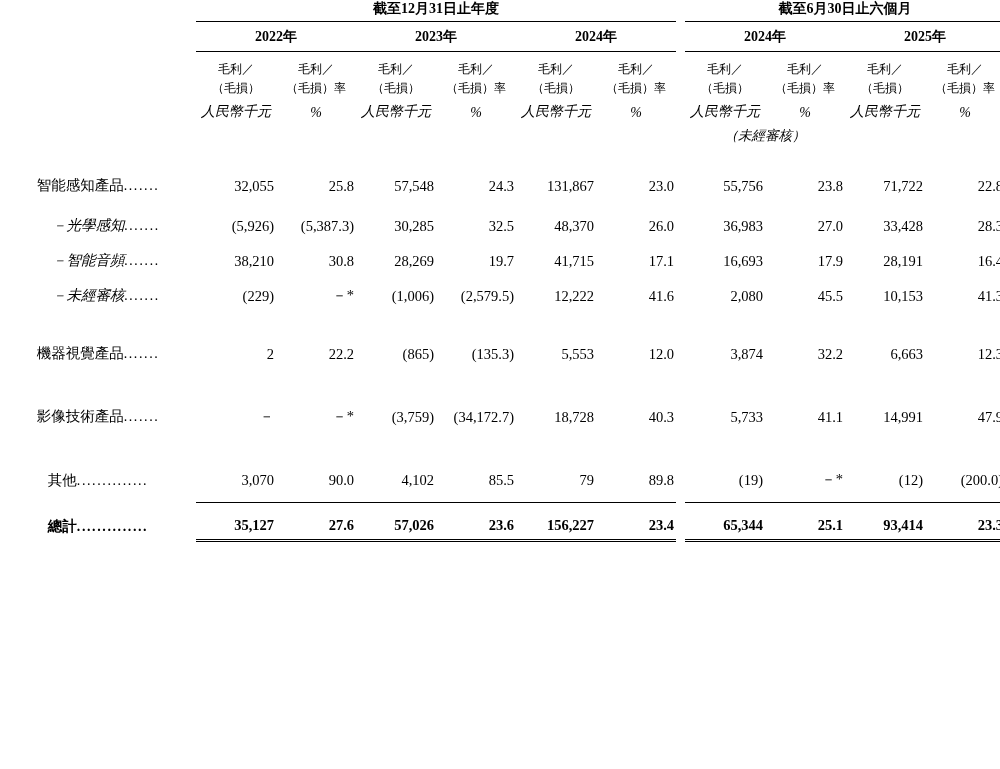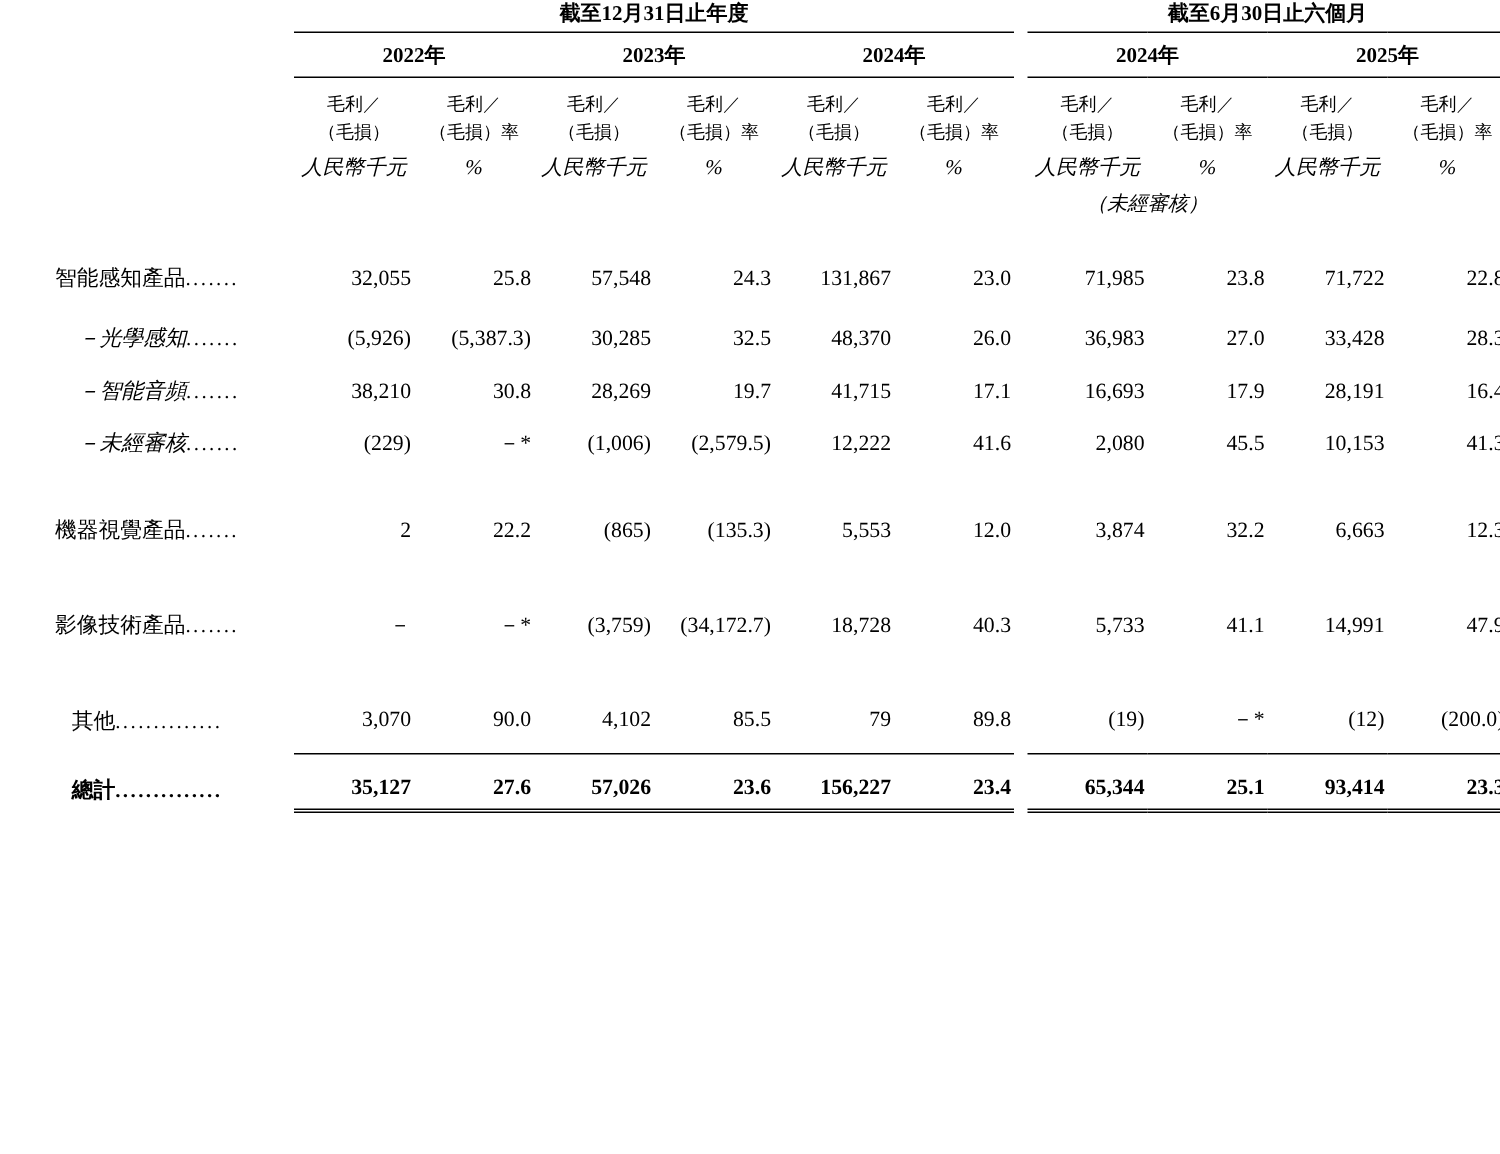--- a/index.html
+++ b/index.html
@@ -230,21 +230,21 @@
       <tbody id="rows-body">
         <tr class="body-row">
           <td class="label"><span>智能感知產品</span><span class="dots">.......</span></td>
           <td class="num">32,055</td>
           <td class="num">25.8</td>
           <td class="num">57,548</td>
           <td class="num">24.3</td>
           <td class="num">131,867</td>
           <td class="num">23.0</td>
           <td></td>
-          <td class="num">71,985</td>
+          <td class="num">55,756</td>
           <td class="num">23.8</td>
           <td class="num">71,722</td>
           <td class="num">22.8</td>
         </tr>
         <tr class="body-row tight">
           <td class="label indent"><span>－光學感知</span><span class="dots">.......</span></td>
           <td class="num">(5,926)</td>
           <td class="num">(5,387.3)</td>
           <td class="num">30,285</td>
           <td class="num">32.5</td>

